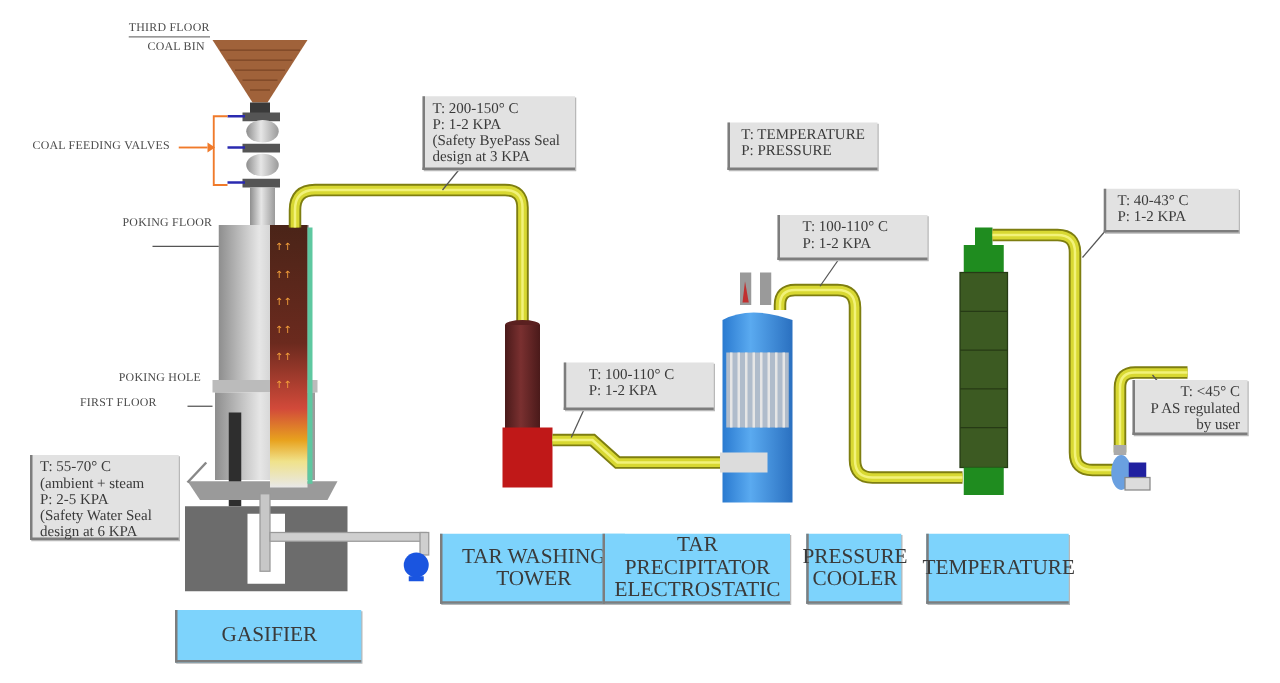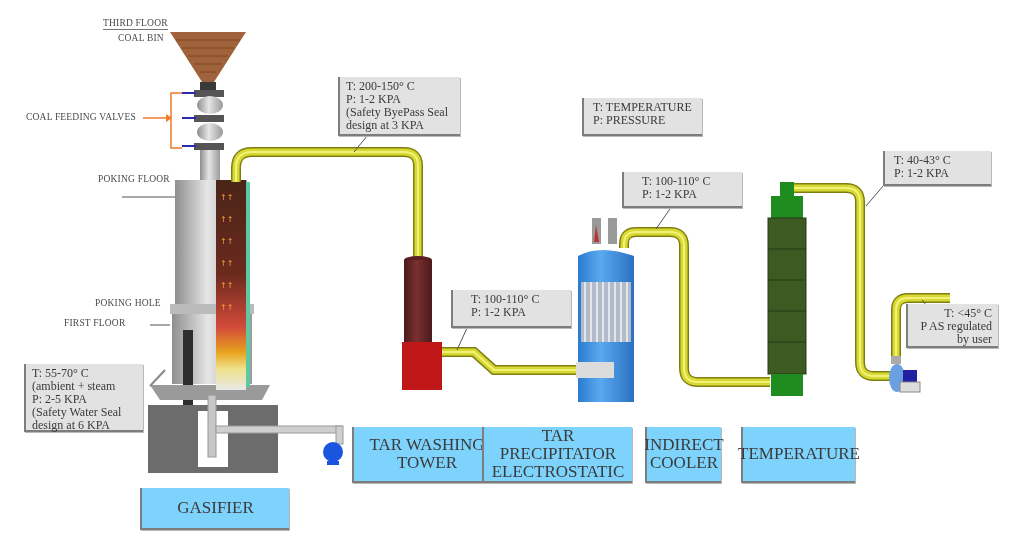--- a/index.html
+++ b/index.html
@@ -252,18 +252,18 @@
 </div>
 <div class="stage" style="left:352px; top:427px; width:148px; height:56px;">
   <div>TAR WASHING</div>
   <div>TOWER</div>
 </div>
 <div class="stage" style="left:481px; top:427px; width:150px; height:56px; left:482px;">
   <div>TAR PRECIPITATOR</div>
   <div>ELECTROSTATIC</div>
 </div>
 <div class="stage" style="left:645px; top:427px; width:76px; height:56px;">
-  <div>INDIRECT</div>
+  <div>PRESSURE</div>
   <div>COOLER</div>
 </div>
 <div class="stage" style="left:741px; top:427px; width:114px; height:56px;">
   <div>TEMPERATURE</div>
 </div>
 
 </body></html>

